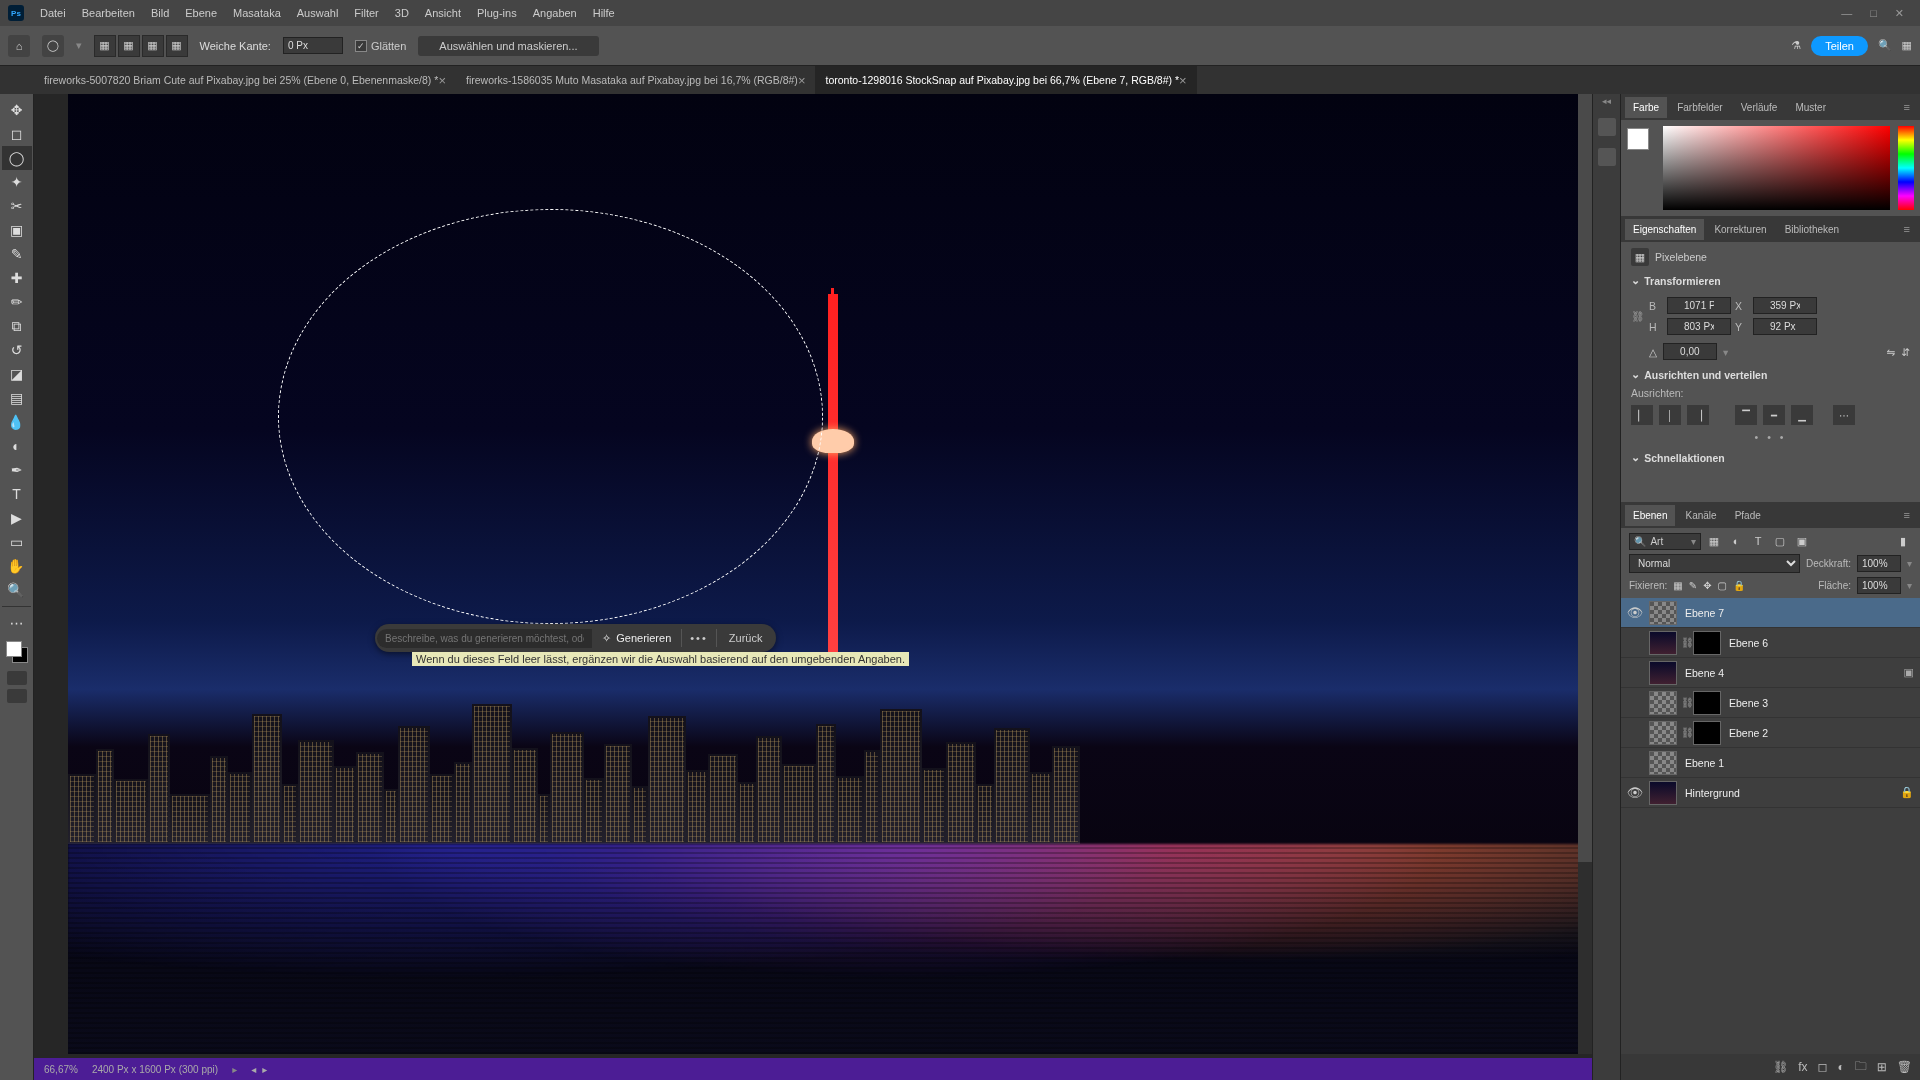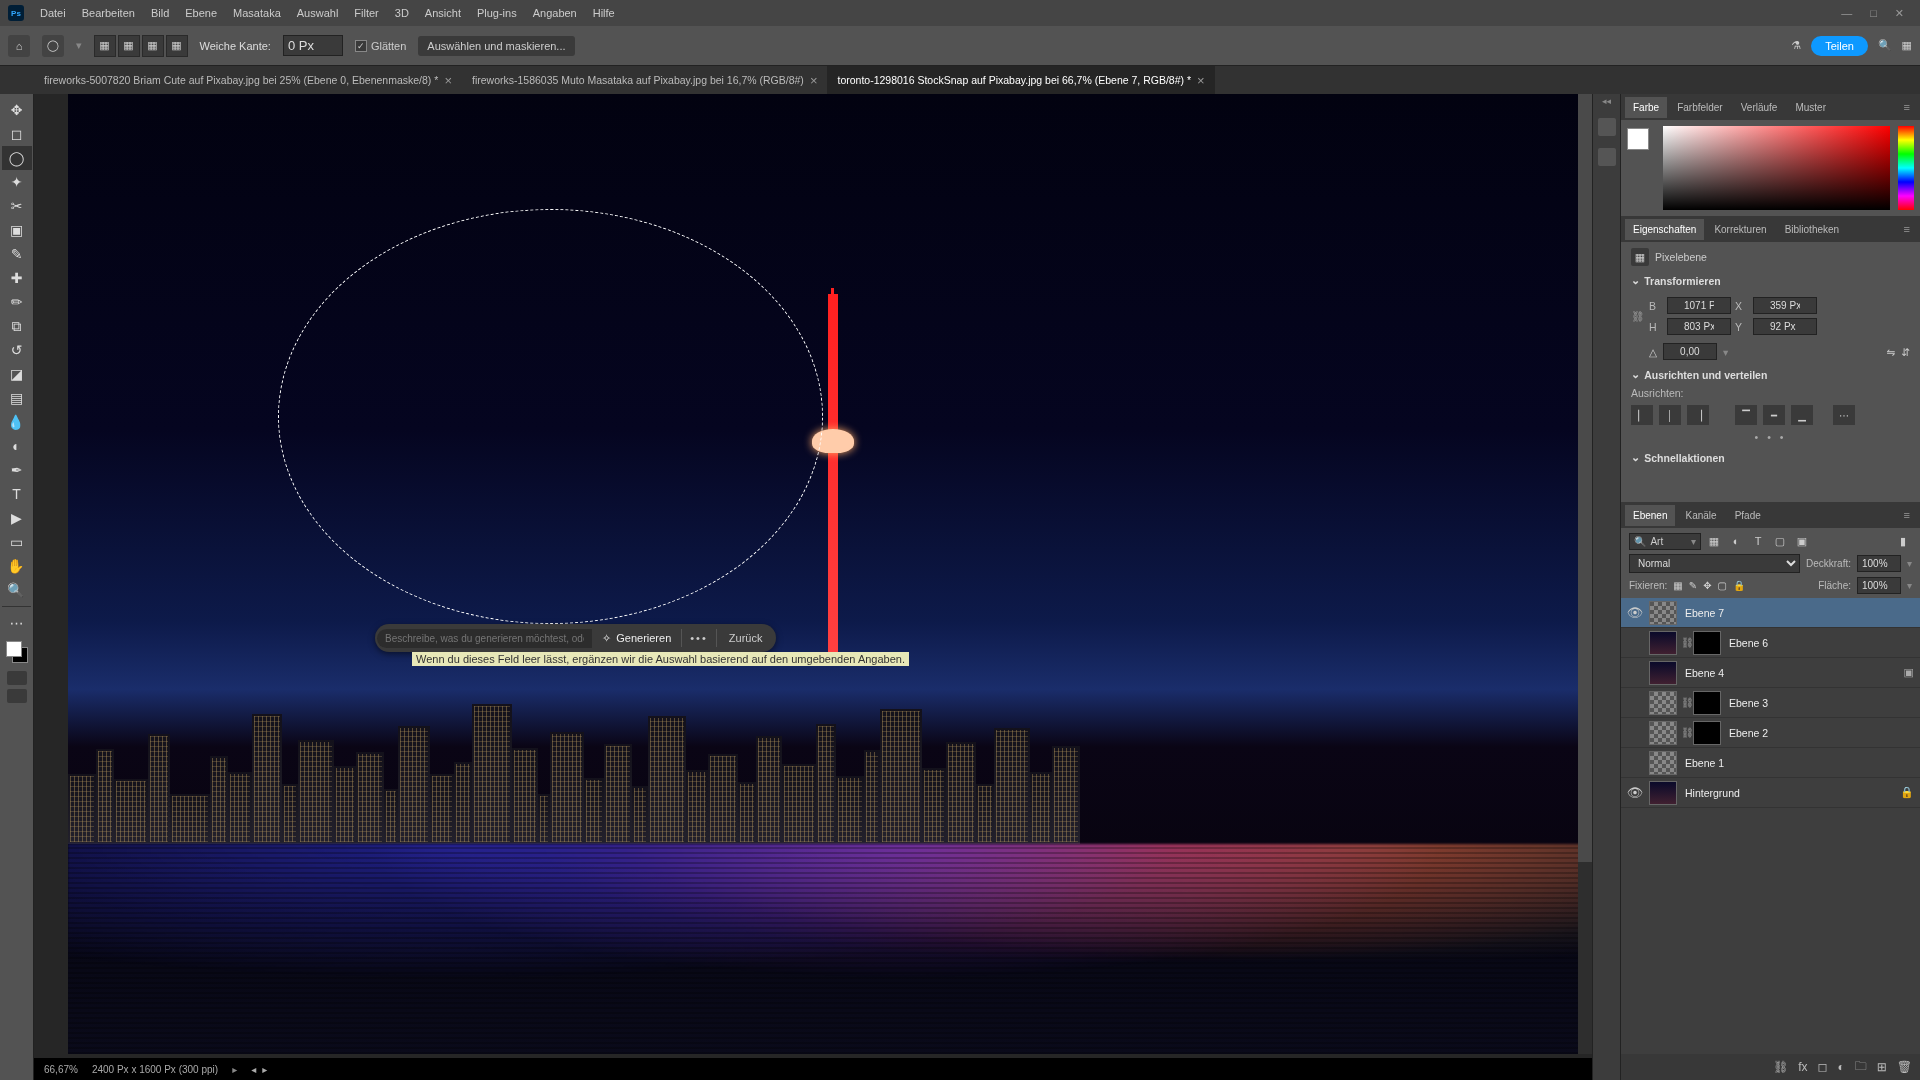--- a/index.html
+++ b/index.html
@@ -10,30 +10,30 @@
 .menubar .logo { width: 16px; height: 16px; background: #001e36; border-radius: 3px; display: flex; align-items: center; justify-content: center; color: #31a8ff; font-size: 8px; font-weight: bold; margin-right: 6px; }
 .menubar .mitem { padding: 4px 8px; cursor: default; }
 .menubar .win-controls { margin-left: auto; display: flex; gap: 18px; padding-right: 8px; color: #999; }
 
 
 .optbar { height: 40px; background: #535353; display: flex; align-items: center; padding: 0 8px; gap: 12px; border-bottom: 1px solid #222; }
 .optbar .ico-btn { width: 22px; height: 22px; display: flex; align-items: center; justify-content: center; background: #434343; border-radius: 3px; }
 .optbar .grp { display: flex; gap: 2px; }
 .optbar .grp .sq { width: 22px; height: 22px; background: #3a3a3a; display: flex; align-items: center; justify-content: center; border: 1px solid #2a2a2a; }
 .optbar .label { color: #ddd; }
-.optbar input[type=text] { width: 60px; background: #3a3a3a; border: 1px solid #222; color: #ddd; padding: 2px 4px; font-size: 13px; }
+.optbar input[type=text] { width: 60px; background: #3a3a3a; border: 1px solid #222; color: #ddd; padding: 2px 4px; font-size: 10px; }
 .optbar .chk { display: flex; align-items: center; gap: 4px; }
 .optbar .chk .box { width: 12px; height: 12px; background: #3a3a3a; border: 1px solid #888; display: flex; align-items: center; justify-content: center; font-size: 9px; }
-.optbar .btn-txt { padding: 4px 9px; background: #3a3a3a; border-radius: 3px; }
+.optbar .btn-txt { padding: 4px 21px; background: #3a3a3a; border-radius: 3px; }
 .optbar .right { margin-left: auto; display: flex; gap: 10px; align-items: center; }
 .optbar .share-btn { background: #0d99ff; color: #fff; padding: 4px 14px; border-radius: 12px; }
 
 
 .doctabs { height: 28px; background: #323232; display: flex; align-items: center; padding-left: 34px; }
-.doctabs .tab { padding: 0 10px; height: 100%; display: flex; align-items: center; gap: 6px; color: #bbb; font-size: 10.5px; }
+.doctabs .tab { padding: 0 10px; height: 100%; display: flex; align-items: center; gap: 0; color: #bbb; font-size: 10.5px; }
 .doctabs .tab.active { background: #252525; color: #fff; }
 .doctabs .tab .close { color: #999; font-size: 13px; }
 
 
 .main { position: absolute; top: 94px; bottom: 0; left: 0; right: 0; display: flex; }
 .toolbar { width: 34px; background: #535353; display: flex; flex-direction: column; padding-top: 4px; border-right: 1px solid #222; }
 .toolbar .tool { width: 30px; height: 24px; margin: 0 auto; display: flex; align-items: center; justify-content: center; color: #ddd; font-size: 14px; position: relative; }
 .toolbar .tool.sel { background: #333; }
 .toolbar .divider { height: 1px; background: #333; margin: 4px 2px; }
 .toolbar .fgbg { width: 22px; height: 22px; margin: 6px auto; position: relative; }
@@ -62,21 +62,21 @@
 .ctxbar input { width: 215px; background: #2c2c2c; border: none; color: #aaa; padding: 4px 8px; font-size: 10px; border-radius: 12px 0 0 12px; }
 .ctxbar .gbtn { padding: 0 10px; display: flex; align-items: center; gap: 5px; height: 100%; color: #eee; font-size: 11px; }
 .ctxbar .sep { width: 1px; height: 18px; background: #555; }
 .ctxbar .more { padding: 0 8px; letter-spacing: 2px; }
 .ctxbar .back { padding: 0 12px; }
 
 .hint-strip { position: absolute; left: 344px; top: 558px; background: #e8e8b8; color: #333; font-size: 11px; padding: 1px 4px; }
 .tooltip { position: absolute; left: 555px; top: 570px; width: 215px; background: #0d7de0; color: #fff; padding: 8px 10px; font-size: 11.5px; line-height: 1.35; border-radius: 2px; box-shadow: 0 2px 8px rgba(0,0,0,.4); }
 
 
-.statusbar { position: absolute; bottom: 0; left: 0; right: 0; height: 22px; background: #000000; display: flex; align-items: center; padding: 0 10px; gap: 14px; color: #aaa; font-size: 10px; }
+.statusbar { position: absolute; bottom: 0; left: 0; right: 0; height: 22px; background: #4c1d95; display: flex; align-items: center; padding: 0 10px; gap: 14px; color: #aaa; font-size: 10px; }
 .statusbar .arrows { display: flex; gap: 6px; }
 
 
 .right-strip { width: 28px; background: #3c3c3c; border-left: 1px solid #222; display: flex; flex-direction: column; align-items: center; padding-top: 8px; gap: 12px; }
 .right-strip .sico { width: 18px; height: 18px; background: #555; border-radius: 2px; }
 .right-strip .collapse { font-size: 9px; color: #888; margin-top:-6px; }
 
 .panels { width: 300px; background: #535353; display: flex; flex-direction: column; border-left: 1px solid #222; }
 .panel-tabs { height: 26px; display: flex; align-items: center; background: #383838; padding: 0 4px; gap: 2px; }
 .panel-tabs .pt { padding: 5px 8px; font-size: 10px; color: #bbb; }

